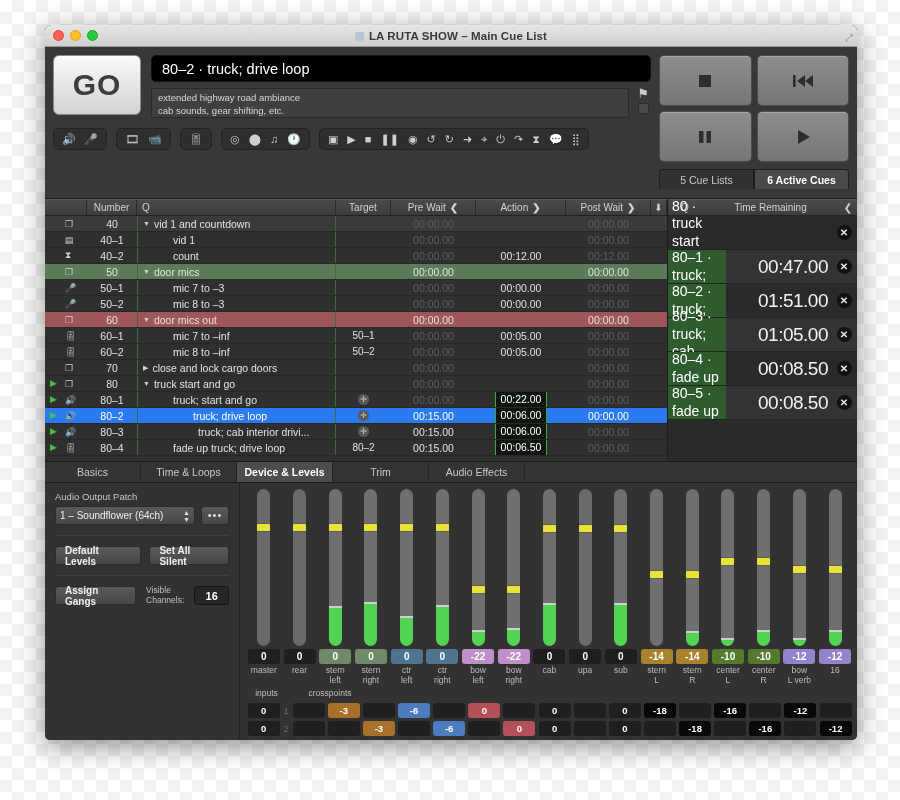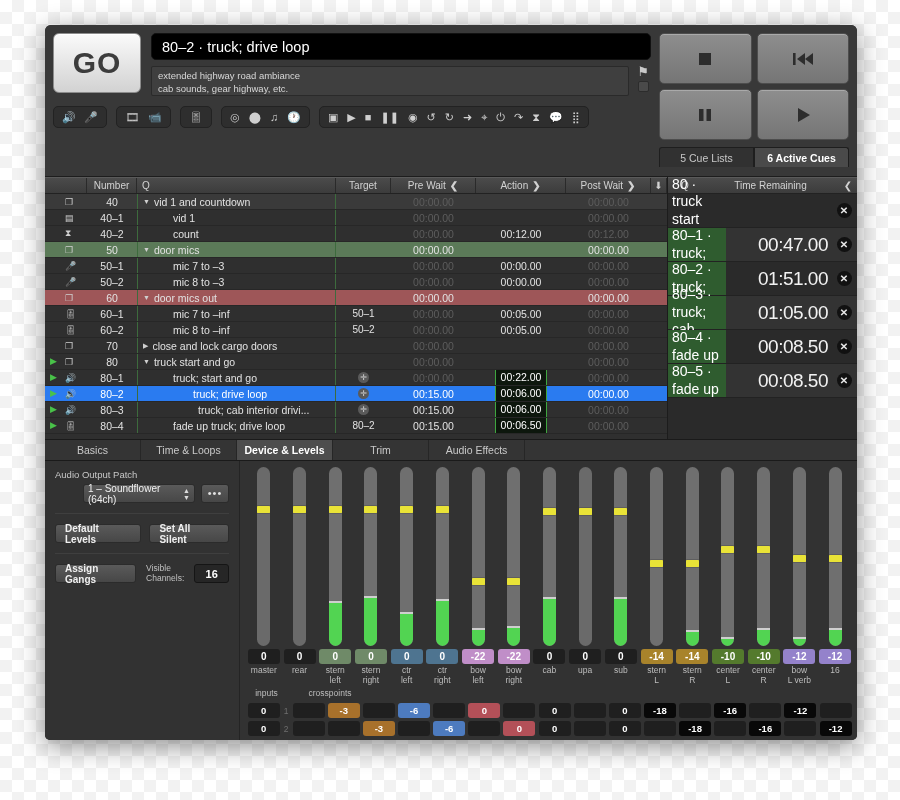--- a/index.html
+++ b/index.html
@@ -206,21 +206,21 @@
     width:96px;display:flex;align-items:center;justify-content:center;
     font-size:10.5px;color:#c9c9c9;background:#343434;
     border-right:1px solid #262626;
   }
   .itab.active{background:#4d4d4d;color:#fff;font-weight:bold;}
   .itab.filler{flex:1;border-right:none;}
   
   .insp{flex:1;display:flex;background:#323232;min-height:0;}
   .insp-left{width:195px;border-right:1px solid #242424;padding:8px 10px;display:flex;flex-direction:column;}
   .fld-label{font-size:9.5px;color:#c7c7c7;margin-bottom:4px;}
-  .sel-row{display:flex;gap:6px;margin-left:28px;}
+  .sel-row{display:flex;gap:6px;}
   .select{
     flex:1;height:19px;border-radius:3px;
     background:linear-gradient(#5a5a5a,#474747);
     border:1px solid #2b2b2b;color:#f0f0f0;font-size:10px;
     display:flex;align-items:center;padding:0 4px;position:relative;
   }
   .select .arrows{
     position:absolute;right:4px;font-size:7px;line-height:7px;color:#dcdcdc;text-align:center;
   }
   .dots{
@@ -291,32 +291,43 @@
   .status-mid{position:absolute;left:0;right:0;text-align:center;font-size:10.5px;color:#4a4a4a;}
   .status-right{margin-left:auto;display:flex;gap:10px;align-items:center;color:#4a4a4a;}
 </style>
 </head>
 <body>
 
 <div id="backdrop"></div>
 
 <div id="window">
 
+  <div class="titlebar">
+    <div class="traffic">
+      <div class="tl r"></div>
+      <div class="tl y"></div>
+      <div class="tl g"></div>
+    </div>
+    <div class="title-text">
+      <span class="title-prox"></span><span>LA RUTA SHOW – Main Cue List</span>
+    </div>
+    <div class="resizer">⤢</div>
+  </div>
 
   <div class="topbar">
 
     <div class="left-top">
       <div class="go-row">
         <div class="go-btn">GO</div>
         <div class="cue-fields">
           <div class="cue-name">80–2 · truck; drive loop</div>
           <div class="notes-row">
             <div class="cue-notes">
               <div>extended highway road ambiance</div>
-              <div>cab sounds, gear highway, etc.</div>
+              <div>cab sounds, gear shifting, etc.</div>
             </div>
             <div class="flagcol">
               <div class="flag-icon">⚑</div>
               <div class="flag-box"></div>
             </div>
           </div>
         </div>
       </div>
 
       <div class="icon-toolbar">

